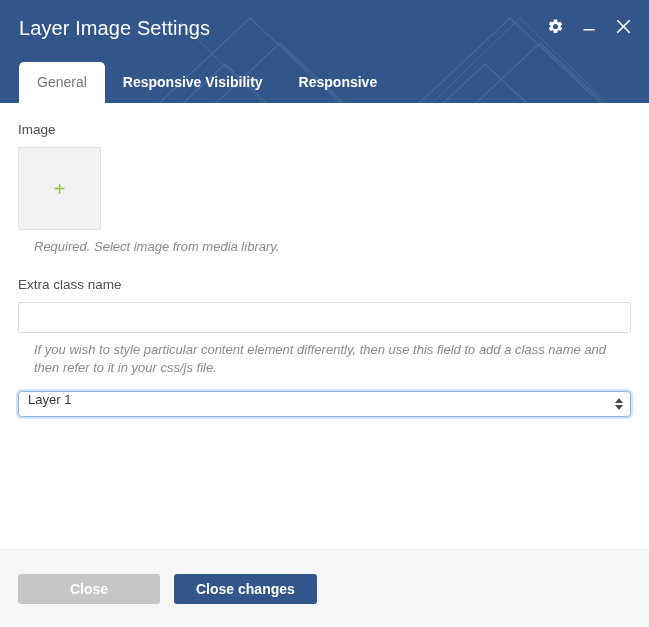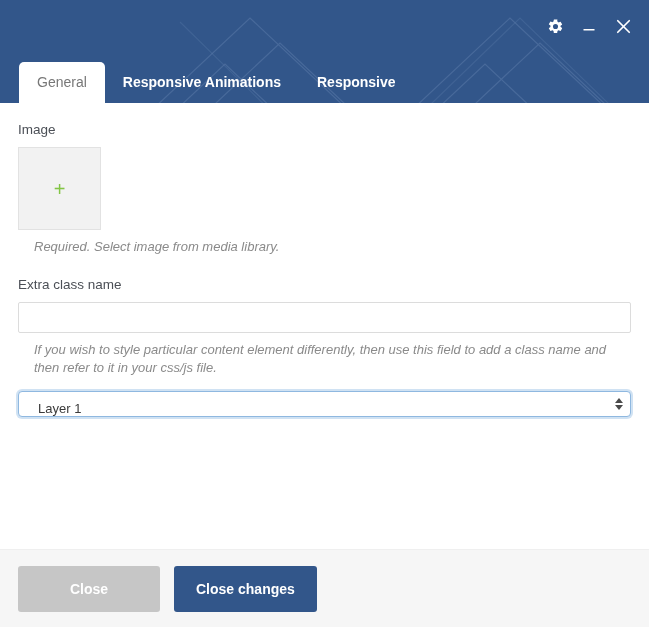--- a/index.html
+++ b/index.html
@@ -167,22 +167,22 @@
     box-sizing: border-box;
   }
   .select-box {
     box-sizing: border-box;
     width: 613px;
     height: 26px;
     border: 1px solid #c8c8c8;
     border-radius: 3px;
     background: #ffffff;
     display: flex;
-    align-items: flex-end;
-    padding: 0 22px 0 19px;
+    align-items: flex-start;
+    padding: 0 22px 0 9px;
     font-size: 13px;
     color: #3a3a3a;
     cursor: pointer;
     position: relative;
   }
   .select-box.focused {
     border-color: #8fb8e0;
     box-shadow: 0 0 0 2px rgba(150, 190, 228, 0.45);
     border-radius: 4px;
   }
@@ -223,21 +223,21 @@
     gap: 14px;
   }
   .btn {
     border: none;
     font-family: "Liberation Sans", sans-serif;
     font-size: 14px;
     font-weight: 700;
     color: #ffffff;
     border-radius: 3px;
     cursor: pointer;
-    height: 46px;
+    height: 30px;
     padding: 0 22px;
     line-height: 46px;
     display: inline-flex;
     align-items: center;
     justify-content: center;
   }
   .btn-close {
     background: #c6c6c6;
     min-width: 142px;
   }
@@ -260,20 +260,21 @@
           <path d="M150 165 L280 43 L410 165 L540 43 L670 165"></path>
           <path d="M95 186 L225 64 L355 186 L485 64 L615 186"></path>
         </g>
         <g stroke="#5a7aa8" stroke-width="1.2" fill="none" opacity="0.35">
           <path d="M430 105 L520 18 L610 105"></path>
           <path d="M280 120 L180 22"></path>
         </g>
       </svg>
     </div>
 
+    <div class="modal-title">Layer Image Settings</div>
 
     <div class="header-controls">
       <button class="hdr-btn" aria-label="Settings">
         <svg width="17" height="17" viewBox="0 0 24 24" fill="#ffffff">
           <path d="M19.14 12.94a7.43 7.43 0 0 0 .06-.94 7.43 7.43 0 0 0-.06-.94l2.03-1.58a.48.48 0 0 0 .12-.61l-1.92-3.32a.48.48 0 0 0-.58-.22l-2.39.96a7.02 7.02 0 0 0-1.62-.94l-.36-2.54A.47.47 0 0 0 13.95 2h-3.9a.47.47 0 0 0-.47.4l-.36 2.54c-.59.24-1.13.56-1.62.94l-2.39-.96a.48.48 0 0 0-.58.22L2.71 8.46a.48.48 0 0 0 .12.61l2.03 1.58a7.6 7.6 0 0 0 0 1.88L2.83 14.1a.48.48 0 0 0-.12.61l1.92 3.32c.12.21.37.29.58.22l2.39-.96c.5.38 1.03.7 1.62.94l.36 2.54c.04.23.24.4.47.4h3.9c.23 0 .43-.17.47-.4l.36-2.54c.59-.24 1.12-.56 1.62-.94l2.39.96c.22.08.46 0 .58-.22l1.92-3.32a.48.48 0 0 0-.12-.61l-2.03-1.58zM12 15.6A3.6 3.6 0 1 1 12 8.4a3.6 3.6 0 0 1 0 7.2z"></path>
         </svg>
       </button>
       <button class="hdr-btn" aria-label="Minimize">
         <svg width="16" height="16" viewBox="0 0 16 16">
           <rect x="2.5" y="11" width="11" height="1.5" fill="#ffffff"></rect>
@@ -284,21 +285,21 @@
           <path d="M2.6 2.6 L13.4 13.4 M13.4 2.6 L2.6 13.4" stroke="#ffffff" stroke-width="1.6" stroke-linecap="round"></path>
         </svg>
       </button>
     </div>
 
     <div class="tabs">
       <div class="tab active">
         <span>General</span>
       </div>
       <div class="tab">
-        <span>Responsive Animations</span>
+        <span>Responsive Visibility</span>
       </div>
       <div class="tab">
         <span>Responsive</span>
       </div>
     </div>
   </div>
 
   <div class="modal-body">
 
     <div class="section">

